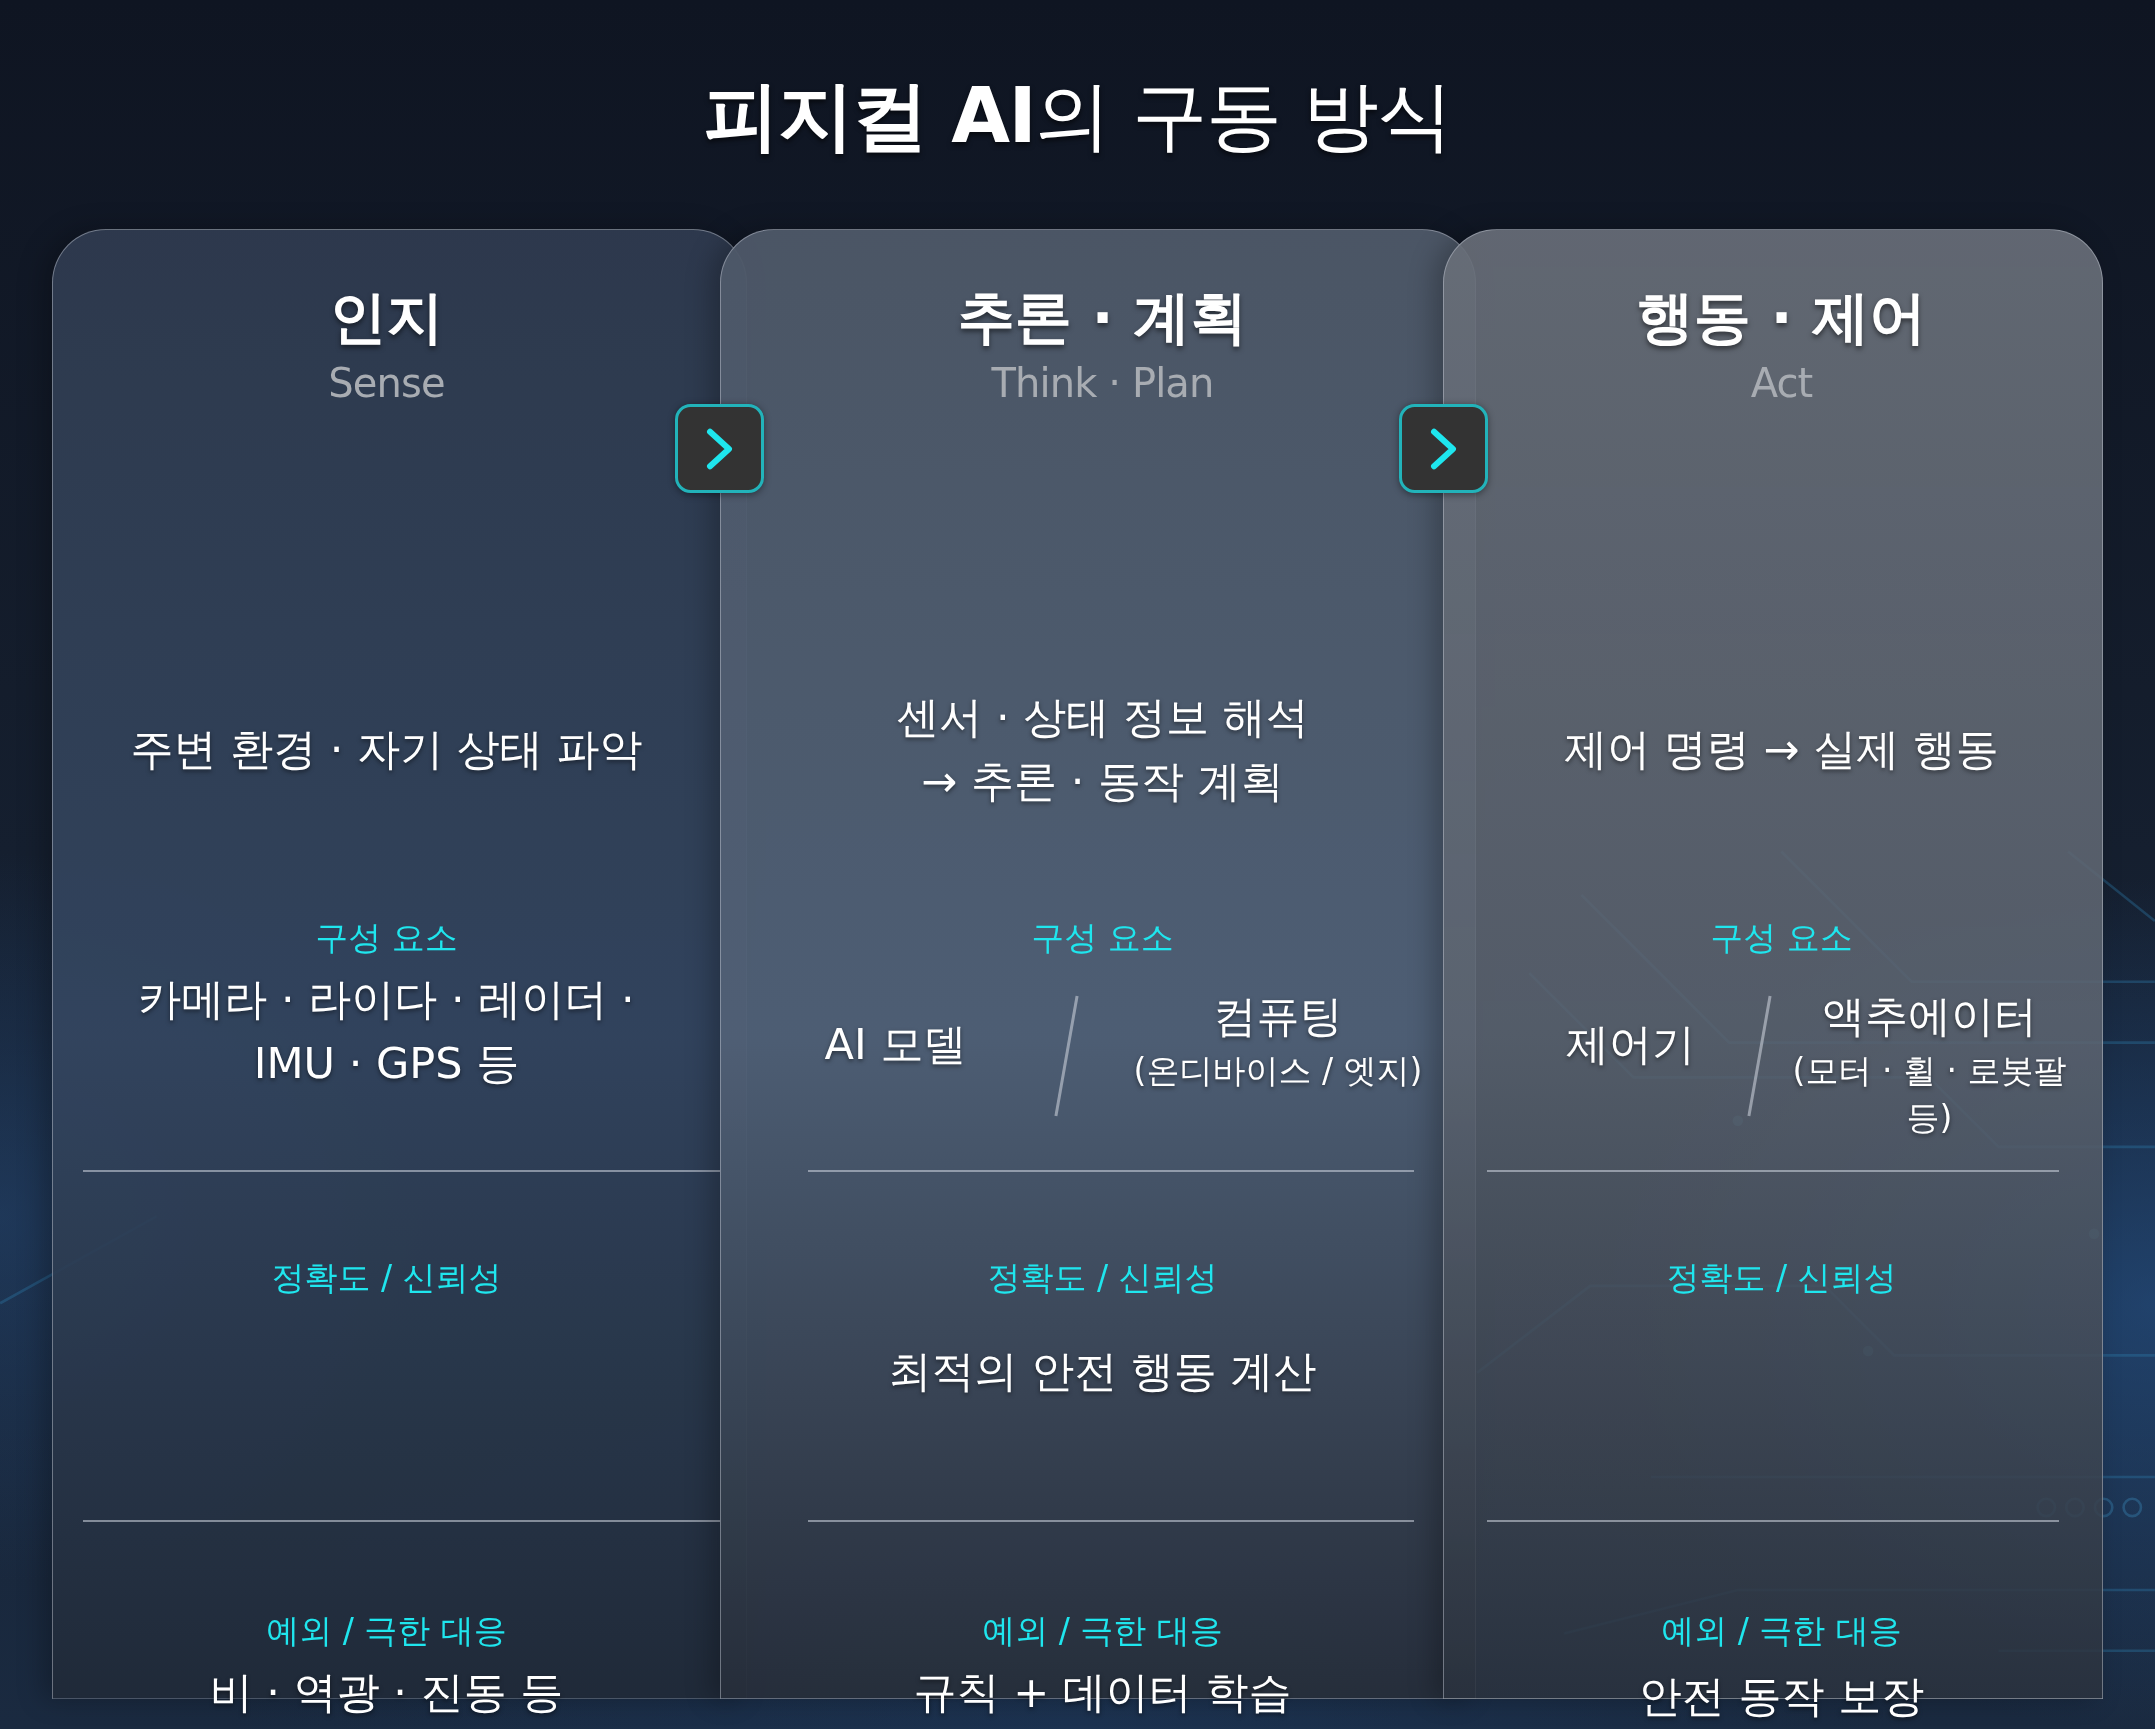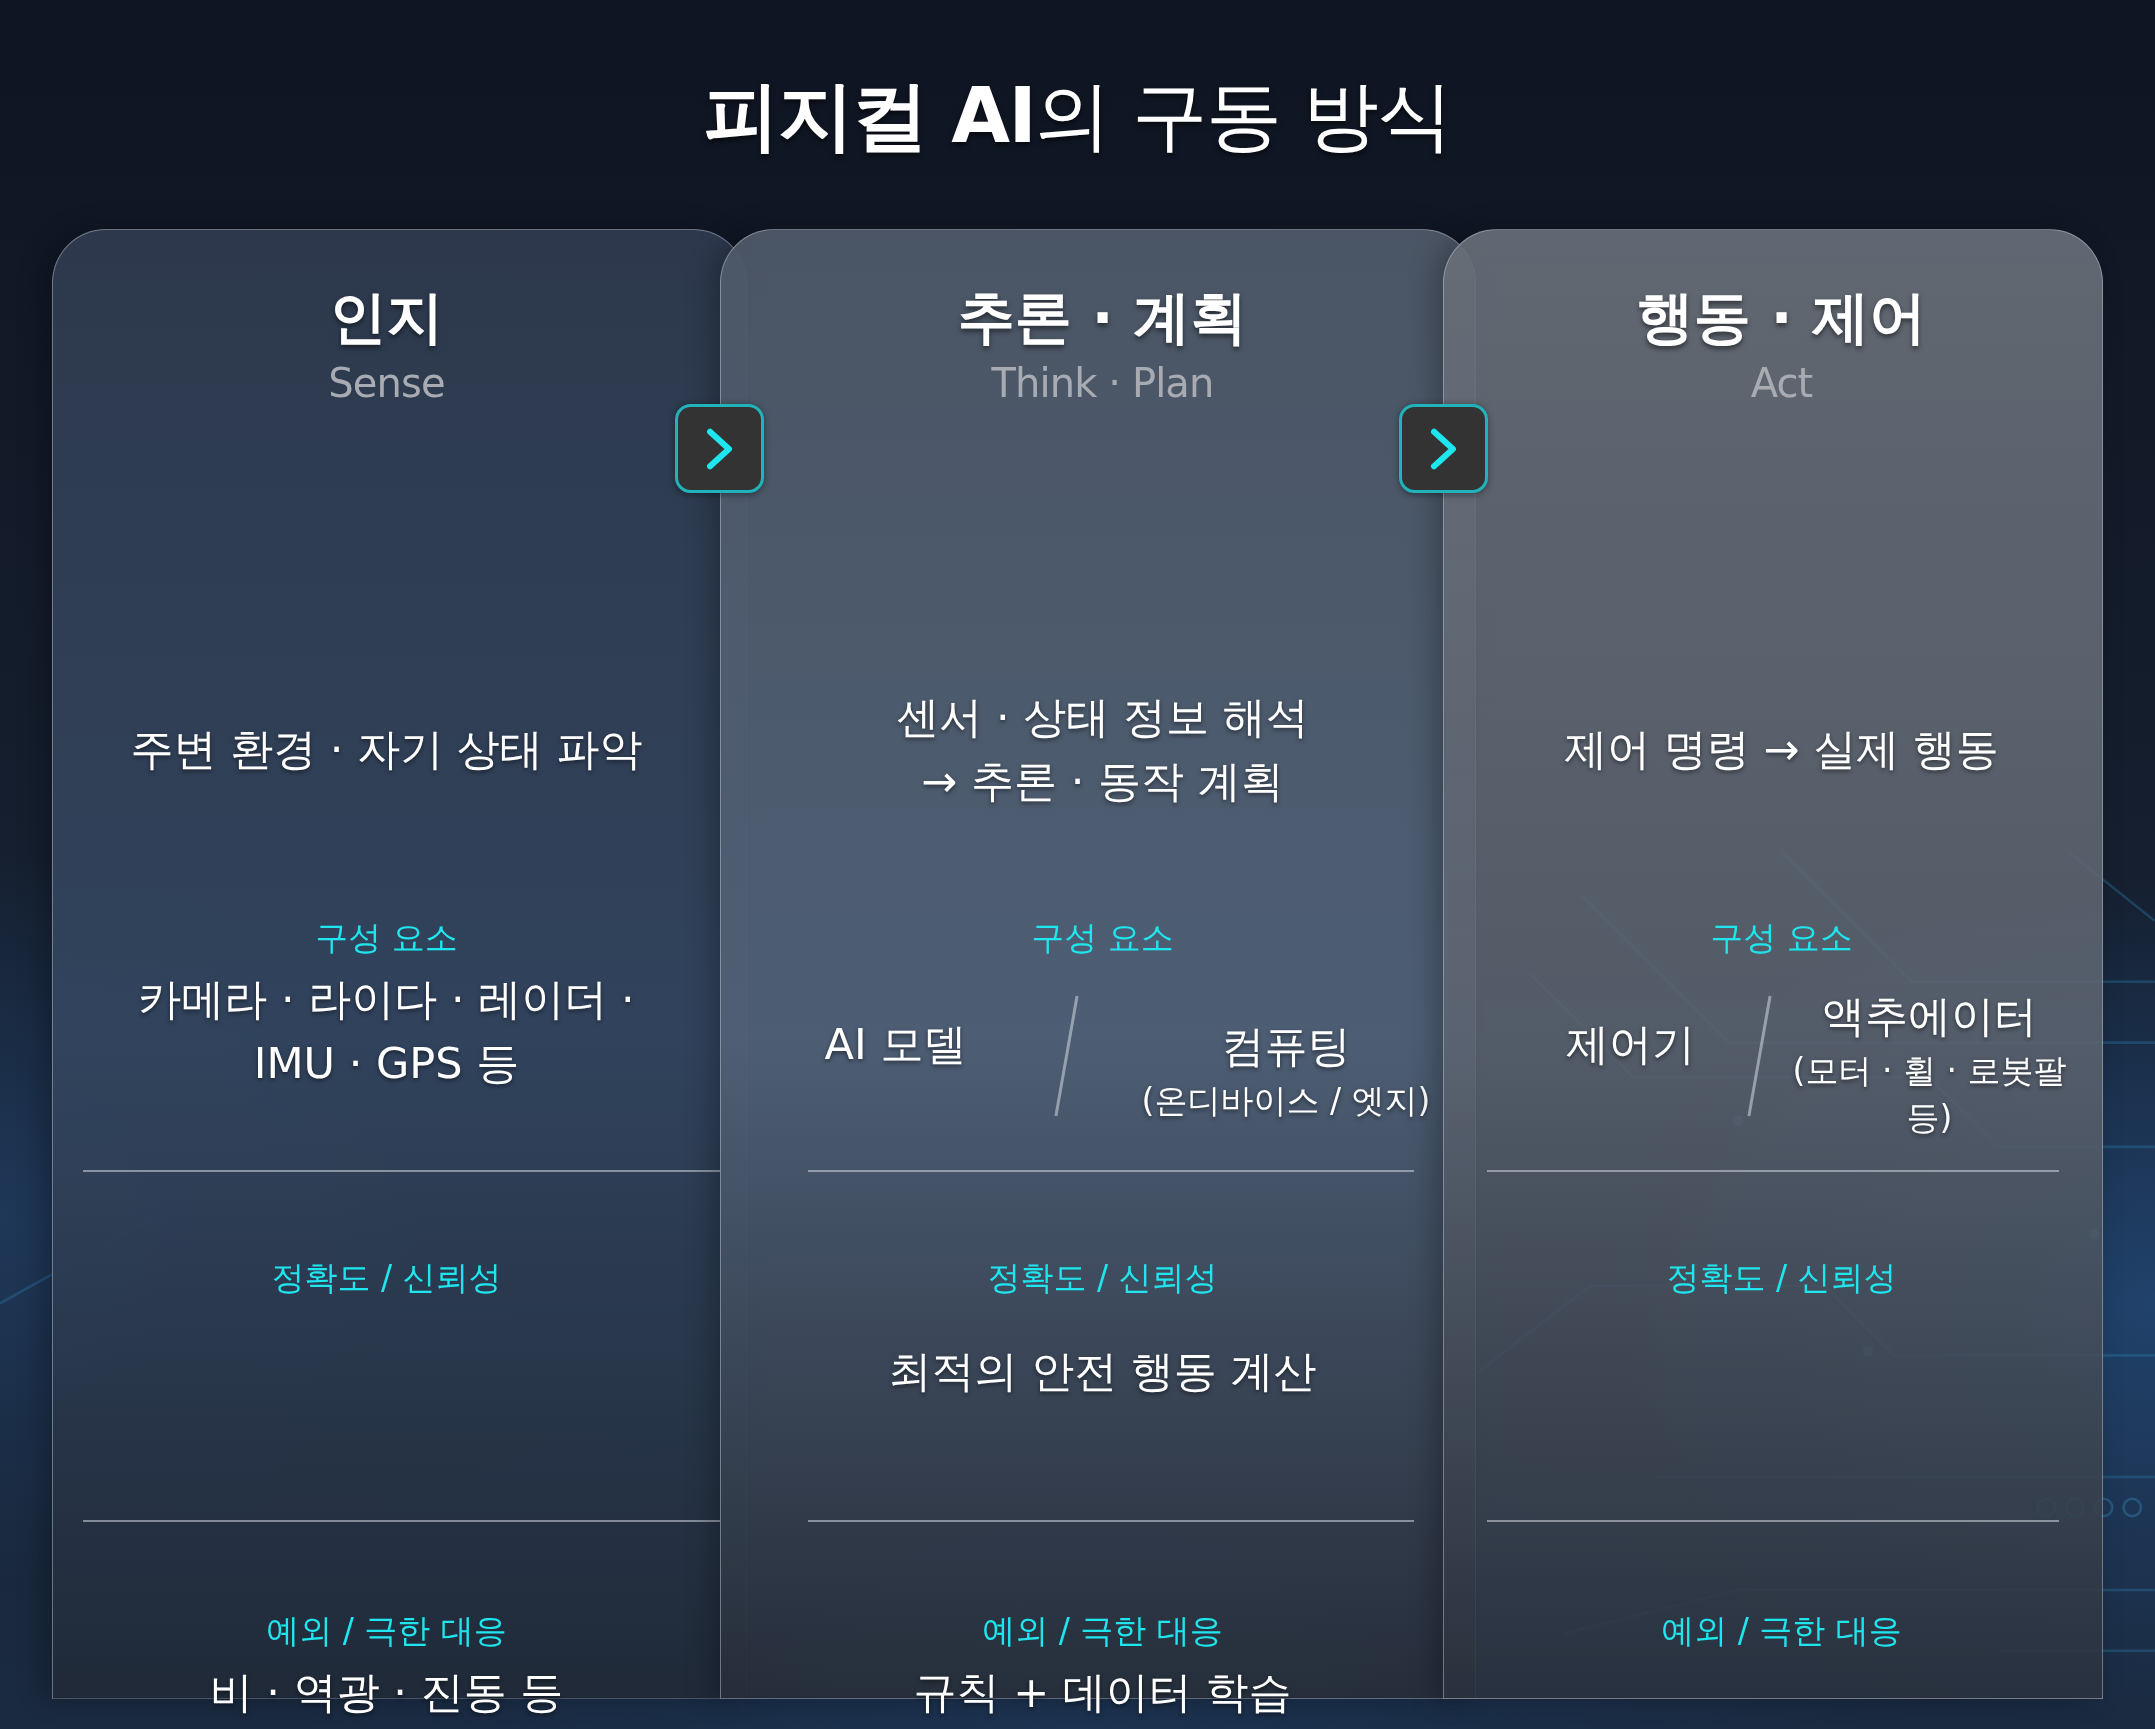--- a/index.html
+++ b/index.html
@@ -170,21 +170,21 @@
   <div class="card-inner">
     <div class="block head-ko">추론 · 계획</div>
     <div class="block head-en">Think · Plan</div>
     <div class="block summary">센서 · 상태 정보 해석
 → 추론 · 동작 계획</div>
 
     <div class="block section-label" style="top:687px">구성 요소</div>
     <div class="split" style="top:756px">
       <div class="split-left" style="left:35px; width:209px; top:26px;">AI 모델</div>
       <div class="split-slash" style="left:309px; top:8.7px;"></div>
-      <div class="split-right" style="left:356px; width:348px; top:0;margin-top:30px;">
+      <div class="split-right" style="left:348px; width:348px; top:0;">
         <div class="split-main">컴퓨팅</div>
         <div class="split-sub">(온디바이스 / 엣지)</div>
       </div>
     </div>
     <div class="divider" style="top:940px; left:52px; right:35px;"></div>
 
     <div class="block section-label" style="top:1027px">정확도 / 신뢰성</div>
     <div class="block section-text" style="top:1109px">최적의 안전 행동 계산</div>
     <div class="divider" style="top:1290px; left:52px; right:35px;"></div>
 
@@ -208,20 +208,21 @@
         <div class="split-main">액추에이터</div>
         <div class="split-sub">(모터 · 휠 · 로봇팔 등)</div>
       </div>
     </div>
     <div class="divider" style="top:940px; left:0; right:17.4px;"></div>
 
     <div class="block section-label" style="top:1027px">정확도 / 신뢰성</div>
     <div class="divider" style="top:1290px; left:0; right:17.4px;"></div>
 
     <div class="block section-label" style="top:1380px">예외 / 극한 대응</div>
+    <div class="block section-text" style="top:1434px">안전 동작 보장</div>
     <div class="block sub-note" style="top:1493px">(힘 · 속도 · 각도 조절, 안전 정지)</div>
   </div>
 </div>
 
 <div class="arrow-btn" style="left:675px;">
   <svg width="43" height="52" viewBox="0 0 50 60">
     <polyline points="14,10 36,30 14,50" fill="none" stroke="#1ee6ee" stroke-width="7" stroke-linecap="round" stroke-linejoin="round"></polyline>
   </svg>
 </div>
 <div class="arrow-btn" style="left:1399px;">

